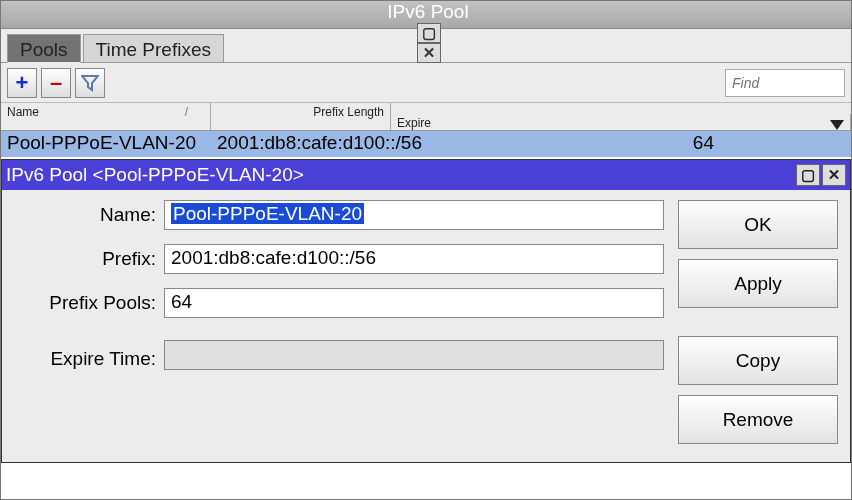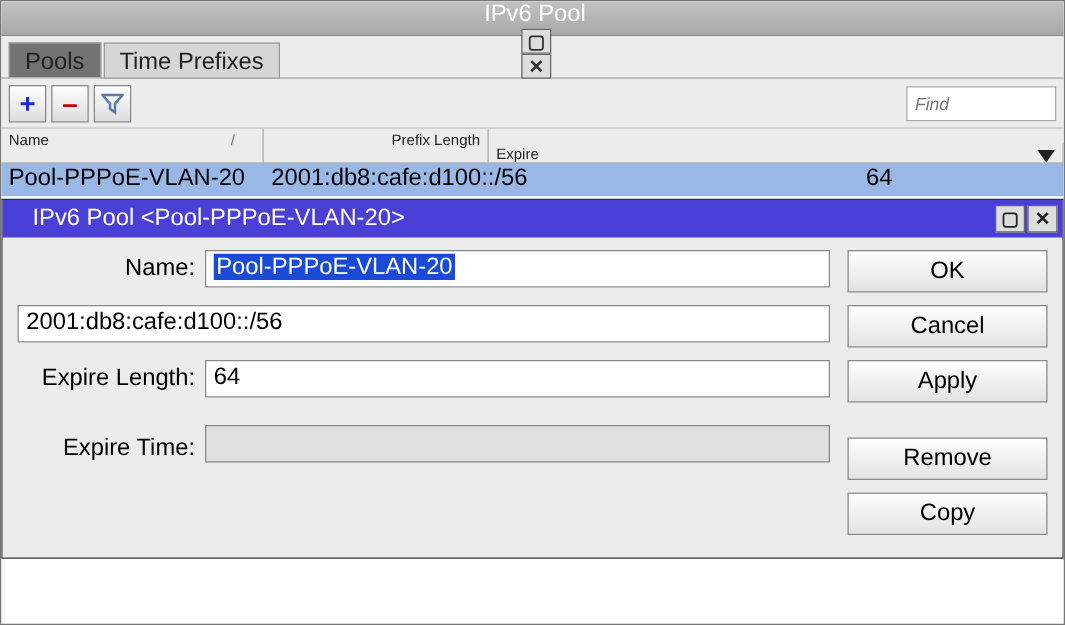--- a/index.html
+++ b/index.html
@@ -148,21 +148,21 @@
     margin-top: 2px;
     border: 1px solid #333;
     background: #ececec;
   }
   .dlg-title {
     height: 30px;
     background: #4a3fd6;
     color: #fff;
     display: flex;
     align-items: center;
-    padding: 0 4px 0 24px;
+    padding: 0 4px 0 4px;
     font-size: 19px;
   }
   .dlg-title .spacer { flex: 1; }
   .dlg-title .win-btn { background:#ddd; color:#222; }
   .dlg-body {
     display: flex;
     padding: 10px 12px 18px 12px;
     gap: 14px;
   }
   .form {
@@ -195,21 +195,21 @@
     color: #fff;
     padding: 0 2px;
   }
   .btncol {
     width: 160px;
     display: flex;
     flex-direction: column;
     gap: 10px;
   }
   .dlg-btn {
-    height: 34px;
+    height: 49px;
     border: 1px solid #888;
     background: linear-gradient(#fefefe,#e3e3e3);
     font-size: 19px;
     color: #000;
     display: flex;
     align-items: center;
     justify-content: center;
   }
   .btncol .gap { height: 8px; }
 </style>
@@ -270,33 +270,33 @@
     <div class="win-btn">▢</div>
     <div class="win-btn">✕</div>
   </div>
   <div class="dlg-body">
     <div class="form">
       <div class="form-row">
         <label>Name:</label>
         <div class="field"><span class="sel">Pool-PPPoE-VLAN-20</span></div>
       </div>
       <div class="form-row">
+        <label>Prefix:</label>
         <div class="field">2001:db8:cafe:d100::/56</div>
       </div>
       <div class="form-row">
-        <label>Expire Length:</label>
+        <label>Prefix Pools:</label>
         <div class="field">64</div>
       </div>
       <div class="form-row" style="margin-top:22px;align-items:flex-end;">
         <label>Expire Time:</label>
         <div class="field ro"></div>
       </div>
     </div>
     <div class="btncol">
       <div class="dlg-btn">OK</div>
-      <div class="dlg-btn">Cancel</div>
       <div class="dlg-btn">Apply</div>
       <div class="gap"></div>
+      <div class="dlg-btn">Copy</div>
       <div class="dlg-btn">Remove</div>
-      <div class="dlg-btn">Copy</div>
     </div>
   </div>
 </div>
 
 </body></html>

